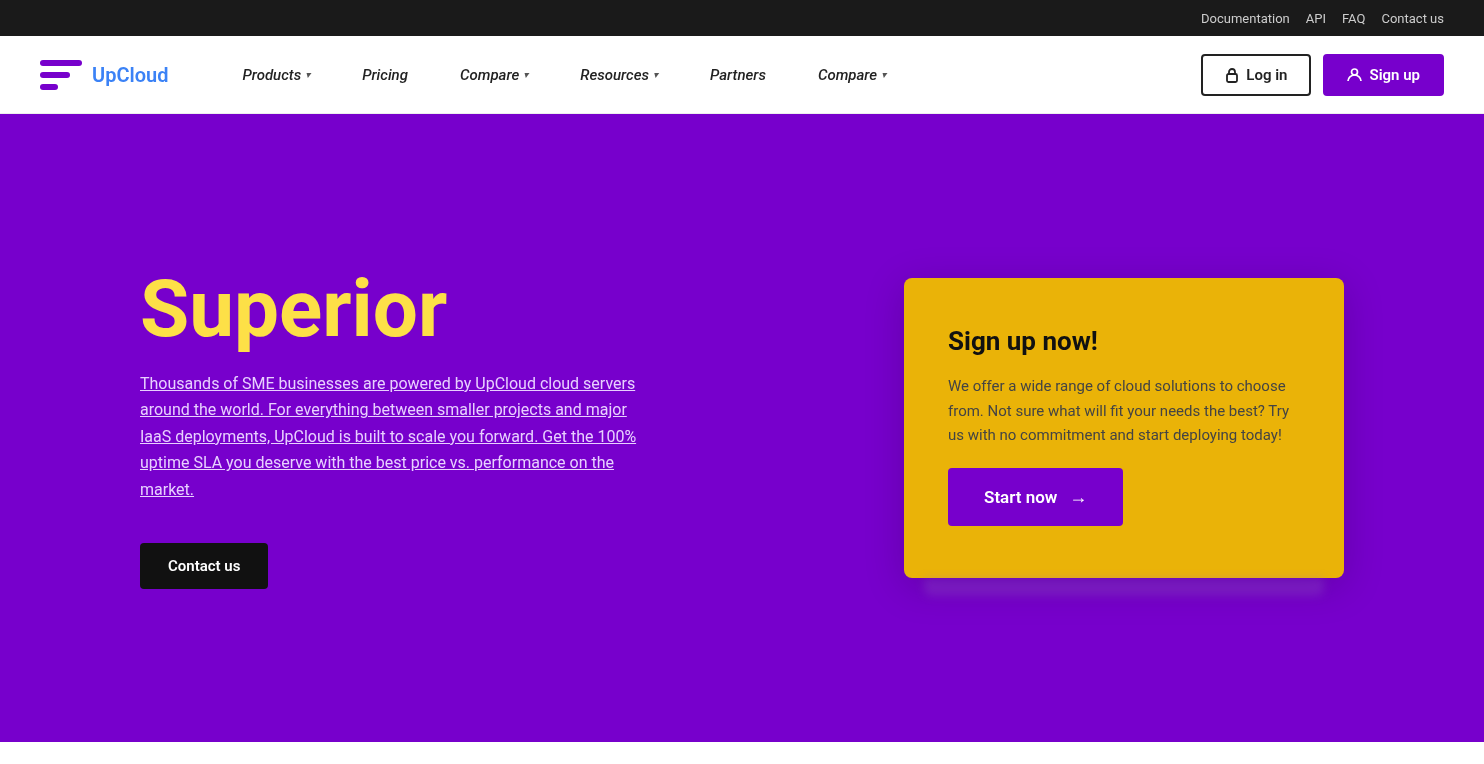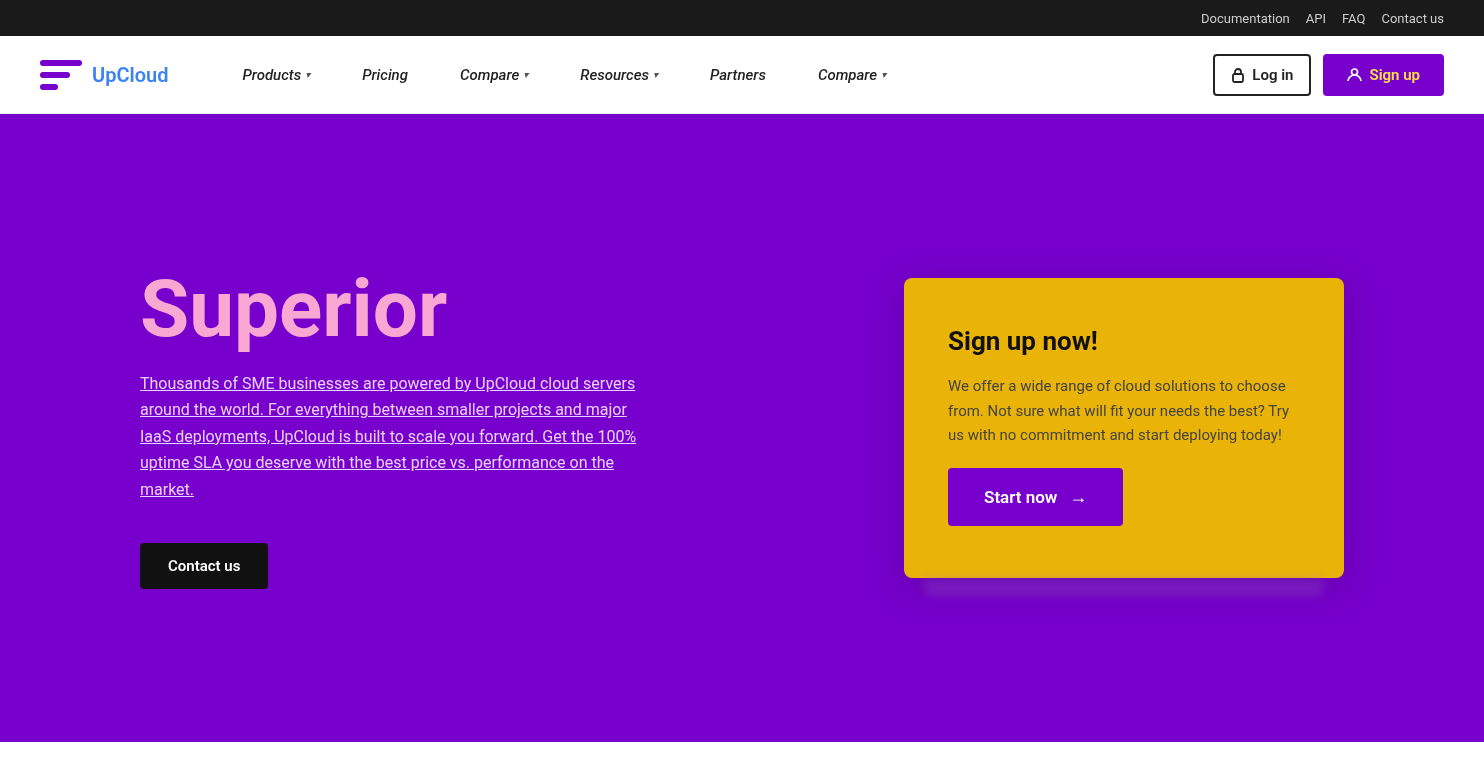--- a/index.html
+++ b/index.html
@@ -73,40 +73,40 @@
     }
     .nav-actions {
       display: flex;
       align-items: center;
       gap: 12px;
     }
     .btn-login {
       display: flex;
       align-items: center;
       gap: 7px;
-      padding: 10px 16px;
+      padding: 10px 22px;
       border: 2px solid #222;
       border-radius: 4px;
       font-size: 15px;
       font-weight: 600;
       color: #222;
       background: #fff;
       cursor: pointer;
       text-decoration: none;
     }
     .btn-signup {
       display: flex;
       align-items: center;
       gap: 7px;
       padding: 10px 22px;
       border: 2px solid #7700cc;
       border-radius: 4px;
       font-size: 15px;
       font-weight: 600;
-      color: #fde047;
+      color: #ffffff;
       background: #7700cc;
       cursor: pointer;
       text-decoration: none;
     }
 
     
     .hero {
       background: #7700cc;
       min-height: 628px;
       display: flex;
@@ -115,21 +115,21 @@
       position: relative;
       overflow: hidden;
     }
     .hero-content {
       flex: 1;
       max-width: 700px;
     }
     .hero-title {
       font-size: 80px;
       font-weight: 700;
-      color: #f9a8d4;
+      color: #fde047;
       line-height: 1.05;
       margin-bottom: 20px;
     }
     .hero-subtitle {
       font-size: 16px;
       color: #e8d0ff;
       line-height: 1.65;
       max-width: 500px;
       margin-bottom: 40px;
       text-decoration: underline;

